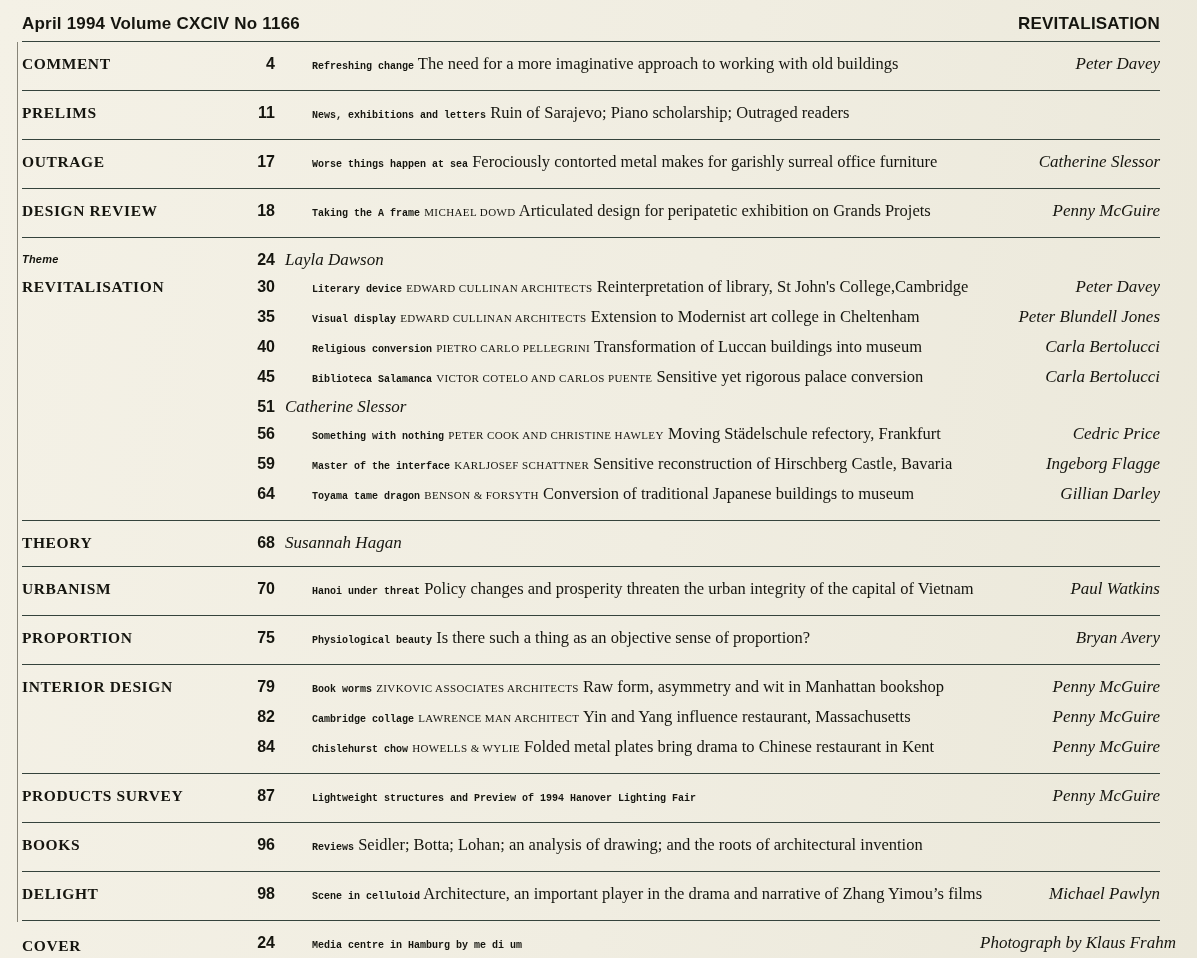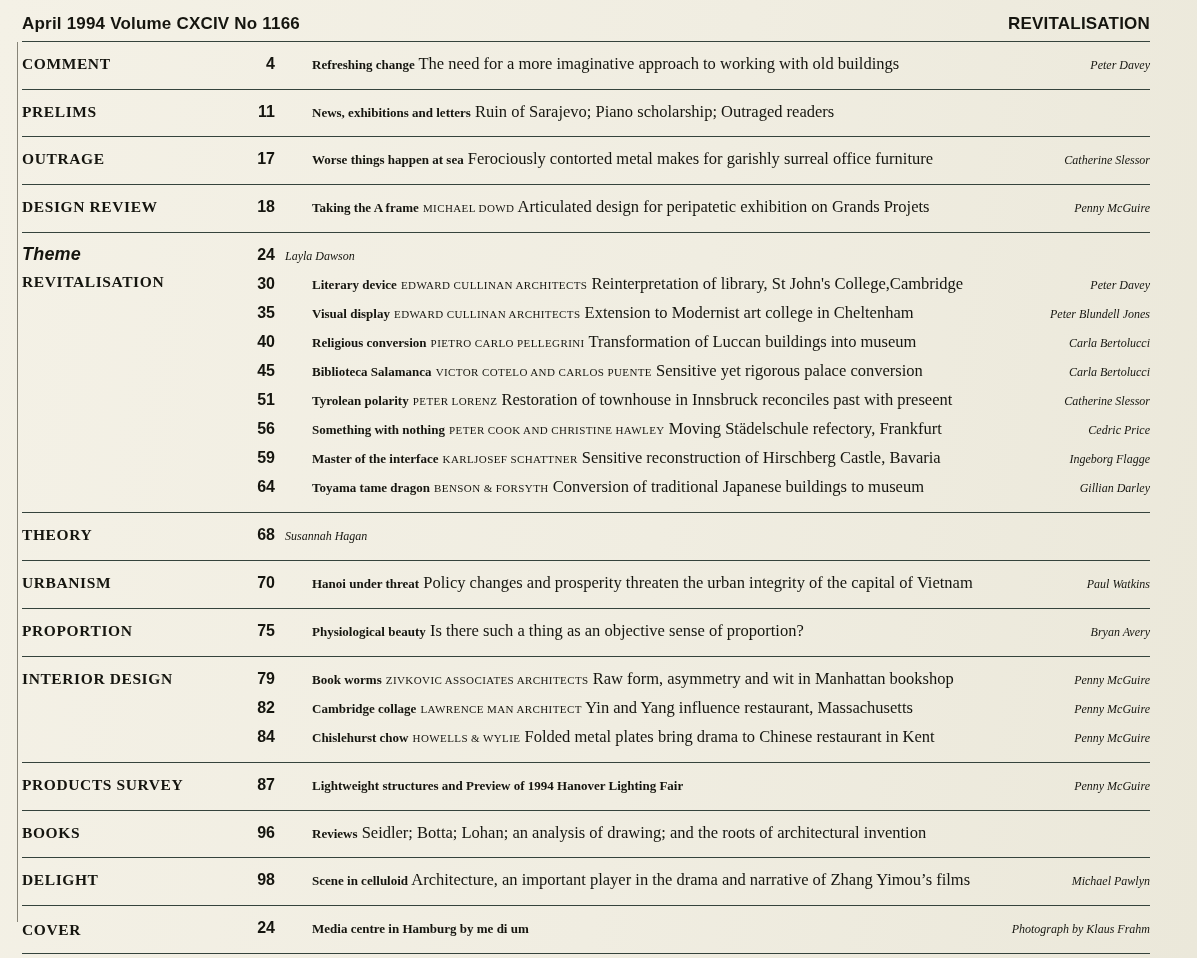--- a/index.html
+++ b/index.html
@@ -1,21 +1,21 @@
 <!DOCTYPE html>
 <html><head>
 <meta charset="utf-8">
 <style>
   html,body { margin:0; padding:0; background:#d8d5c9; }
   .page {
     position:relative;
     width:1197px; height:958px;
     margin:0 auto;
     box-sizing:border-box;
-    padding:0 47px 0 22px;
+    padding:0 37px 0 22px;
     background:linear-gradient(100deg,#f4f1e6 0%,#f0ede1 55%,#ebe8da 100%);
     font-family:"Liberation Serif", serif;
     color:#15150f;
     overflow:hidden;
   }
   .edge-line {
     position:absolute; left:17px; top:42px; height:880px; width:1px;
     background:#6b695c; opacity:.8;
   }
   .header {
@@ -30,41 +30,41 @@
     padding:8px 0 10px;
   }
   .section.last { border-bottom:1.5px solid #35433c;align-items:flex-end; }
   .sec-label {
     width:205px; flex:none;
     font-weight:bold; font-size:15.5px; letter-spacing:.6px;
     line-height:27px;
   }
   .sec-label .theme-line {
     font-family:"Liberation Sans", sans-serif; font-style:italic;
-    font-size:18px; letter-spacing:.2px;
+    font-size:11px; letter-spacing:.2px;
   }
   .entries { flex:1; min-width:0; }
   .entry { display:flex; line-height:27px; align-items:baseline; }
   .pagenum {
     width:48px; flex:none; text-align:right;
     font-family:"Liberation Sans", sans-serif; font-weight:bold; font-size:16px;
   }
   .content {
     flex:1; min-width:0; padding-left:37px;
     white-space:nowrap; overflow:hidden;
     font-size:16.5px;
   }
   .title {
-    font-family:Liberation Serif, serif; font-weight:bold; font-size:13px;
+    font-family:Liberation Mono, monospace; font-weight:bold; font-size:10px;
   }
   .credit { font-size:11px; letter-spacing:.4px; }
   .desc { font-size:16.5px; }
   .author {
     flex:none; max-width:180px;
-    font-style:italic; font-size:12px;
+    font-style:italic; font-size:17px;
     text-align:right; padding-left:10px; white-space:nowrap;
   }
   .footer {
     text-align:center;
     font-family:"Liberation Sans", sans-serif; font-size:15px;
     padding-top:9px; padding-right:1px;
   }
   .footer .bold { font-weight:bold; }
   .footer .sep { color:#3a3a32; padding:0 1px; }
 </style>
@@ -177,25 +177,20 @@
         <span class="pagenum">45</span>
         <span class="content">
           <span class="title">Biblioteca Salamanca</span>
           <span class="credit">VICTOR COTELO AND CARLOS PUENTE</span>
           <span class="desc">Sensitive yet rigorous palace conversion</span>
         </span>
         <span class="author">Carla Bertolucci</span>
       </div>
       <div class="entry">
         <span class="pagenum">51</span>
-        <span class="content">
-          <span class="title">Tyrolean polarity</span>
-          <span class="credit">PETER LORENZ</span>
-          <span class="desc">Restoration of townhouse in Innsbruck reconciles past with preseent</span>
-        </span>
         <span class="author">Catherine Slessor</span>
       </div>
       <div class="entry">
         <span class="pagenum">56</span>
         <span class="content">
           <span class="title">Something with nothing</span>
           <span class="credit">PETER COOK AND CHRISTINE HAWLEY</span>
           <span class="desc">Moving Städelschule refectory, Frankfurt</span>
         </span>
         <span class="author">Cedric Price</span>

